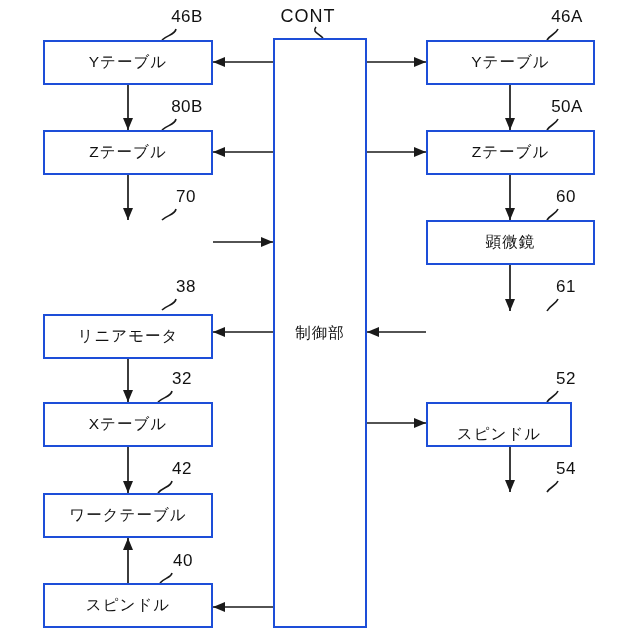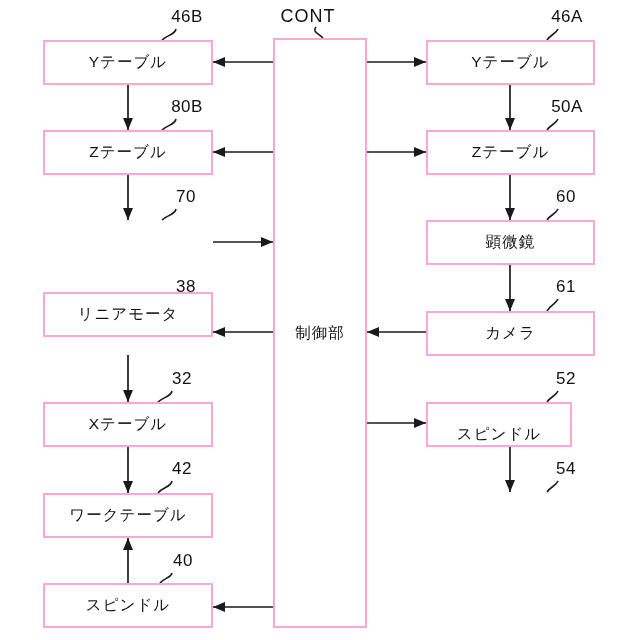--- a/index.html
+++ b/index.html
@@ -3,21 +3,21 @@
 <meta charset="utf-8">
 <style>
   html,body{margin:0;padding:0;background:#ffffff;}
   .canvas{
     position:relative;width:640px;height:640px;background:#ffffff;
     font-family:"Liberation Sans","DejaVu Sans",sans-serif;
     color:#1a1a1a;overflow:hidden;
   }
   .wires{position:absolute;left:0;top:0;width:640px;height:640px;}
   .box{
-    position:absolute;box-sizing:border-box;border:2px solid #f9a8d4;background:#ffffff;
+    position:absolute;box-sizing:border-box;border:2px solid #1d4ed8;background:#ffffff;
     display:flex;align-items:center;justify-content:center;
     font-size:15.5px;letter-spacing:1px;color:#111;
   }
   .side-box{width:170px;height:45px;}
   .center-box{width:94px;height:590px;}
   .ref{
     position:absolute;transform:translate(-50%,0);
     font-size:17px;color:#111;letter-spacing:0.5px;white-space:nowrap;
   }
   .ref.cont{font-size:18px;letter-spacing:1px;}
@@ -79,21 +79,21 @@
     <span>制御部</span>
   </div>
   <span class="ref cont" style="left:308px;top:6px;">CONT</span>
 
   <div class="box side-box" style="left:43px;top:40px;">
     <span>Yテーブル</span>
   </div>
   <div class="box side-box" style="left:43px;top:130px;">
     <span>Zテーブル</span>
   </div>
-  <div class="box side-box" style="left:43px;top:292px;">
+  <div class="box side-box" style="left:43px;top:314px;">
     <span>リニアモータ</span>
   </div>
   <div class="box side-box" style="left:43px;top:402px;">
     <span>Xテーブル</span>
   </div>
   <div class="box side-box" style="left:43px;top:493px;">
     <span>ワークテーブル</span>
   </div>
   <div class="box side-box" style="left:43px;top:583px;">
     <span>スピンドル</span>
@@ -109,23 +109,20 @@
 
   <div class="box side-box" style="left:426px;top:40px;width:169px;">
     <span>Yテーブル</span>
   </div>
   <div class="box side-box" style="left:426px;top:130px;width:169px;">
     <span>Zテーブル</span>
   </div>
   <div class="box side-box" style="left:426px;top:220px;width:169px;">
     <span>顕微鏡</span>
   </div>
-  <div class="box side-box" style="left:426px;top:311px;width:169px;">
-    <span>カメラ</span>
-  </div>
   <div class="box side-box" style="left:426px;top:402px;width:146px;align-items:flex-end;">
     <span>スピンドル</span>
   </div>
 
   <span class="ref" style="left:567px;top:7px;">46A</span>
   <span class="ref" style="left:567px;top:97px;">50A</span>
   <span class="ref" style="left:566px;top:187px;">60</span>
   <span class="ref" style="left:566px;top:277px;">61</span>
   <span class="ref" style="left:566px;top:369px;">52</span>
   <span class="ref" style="left:566px;top:459px;">54</span>

